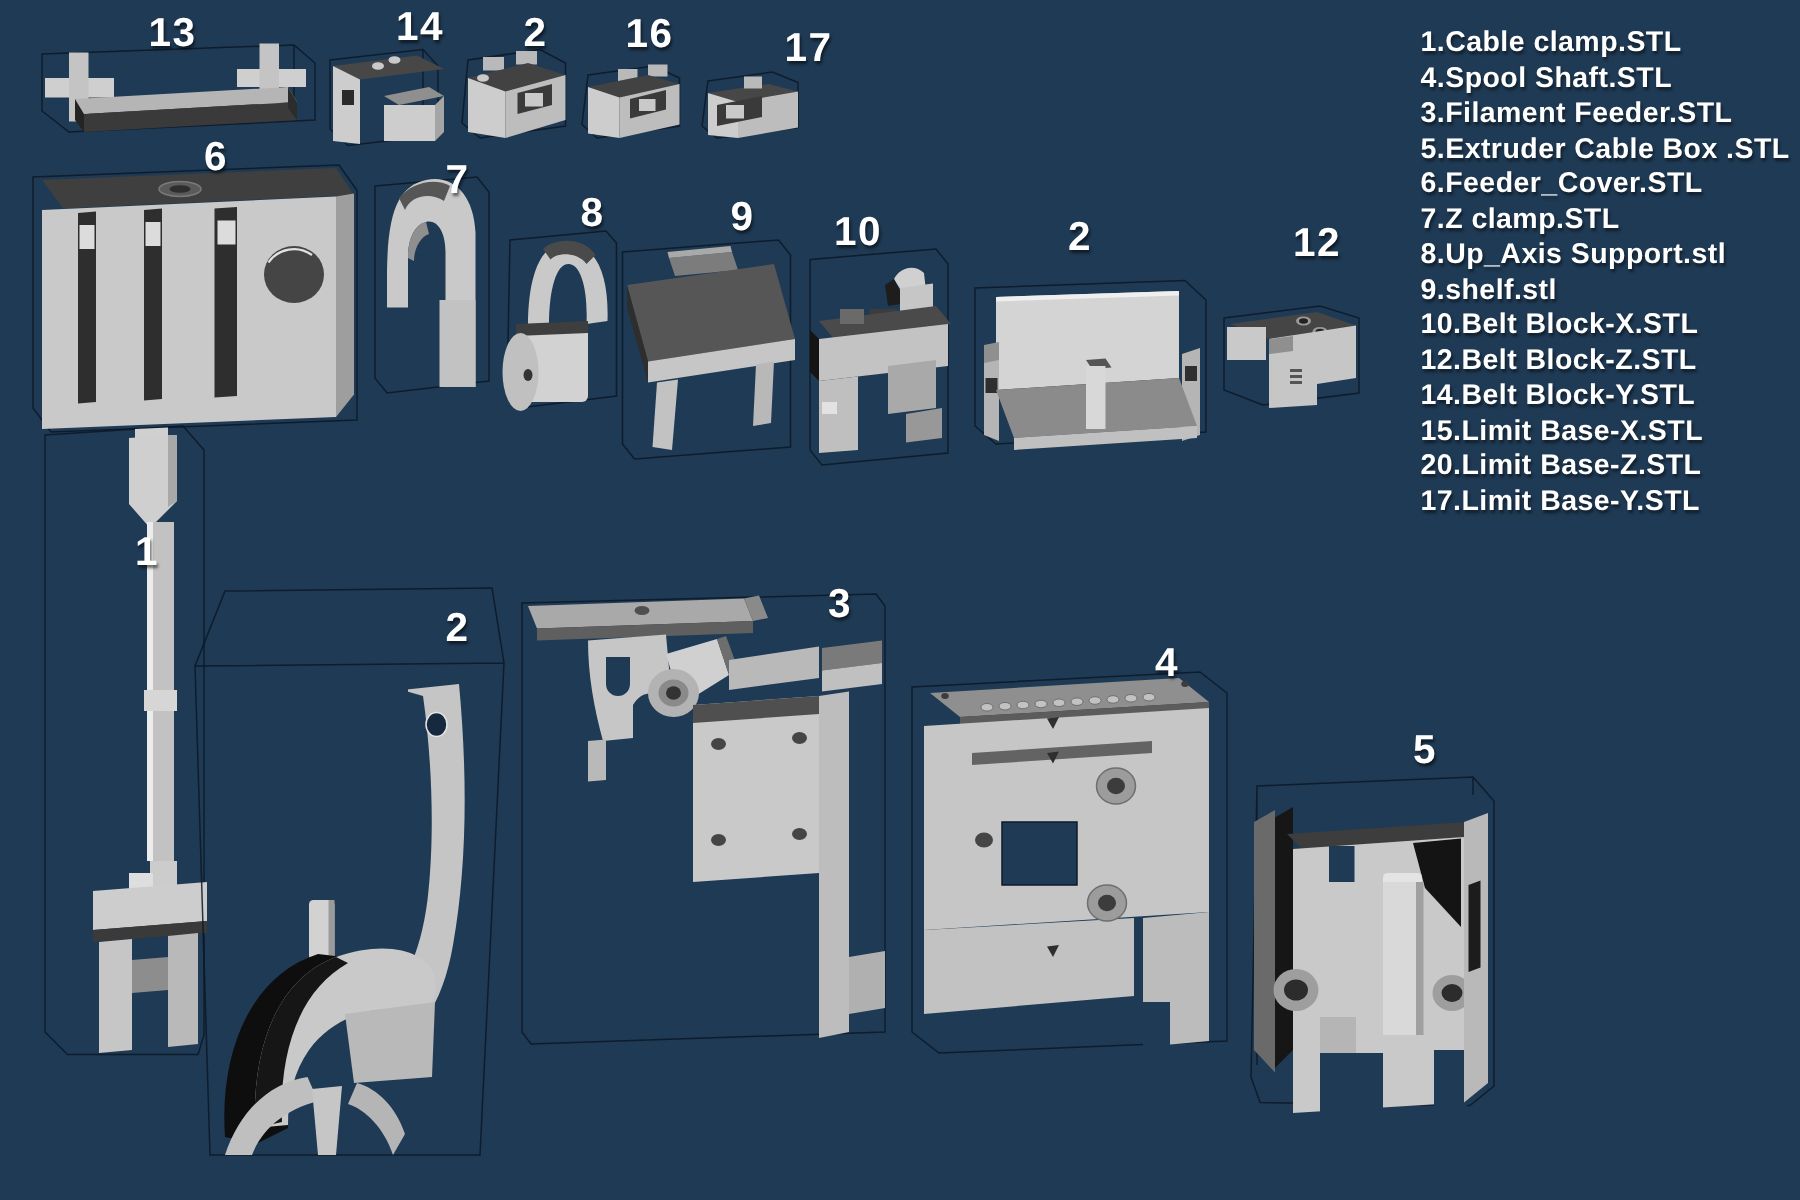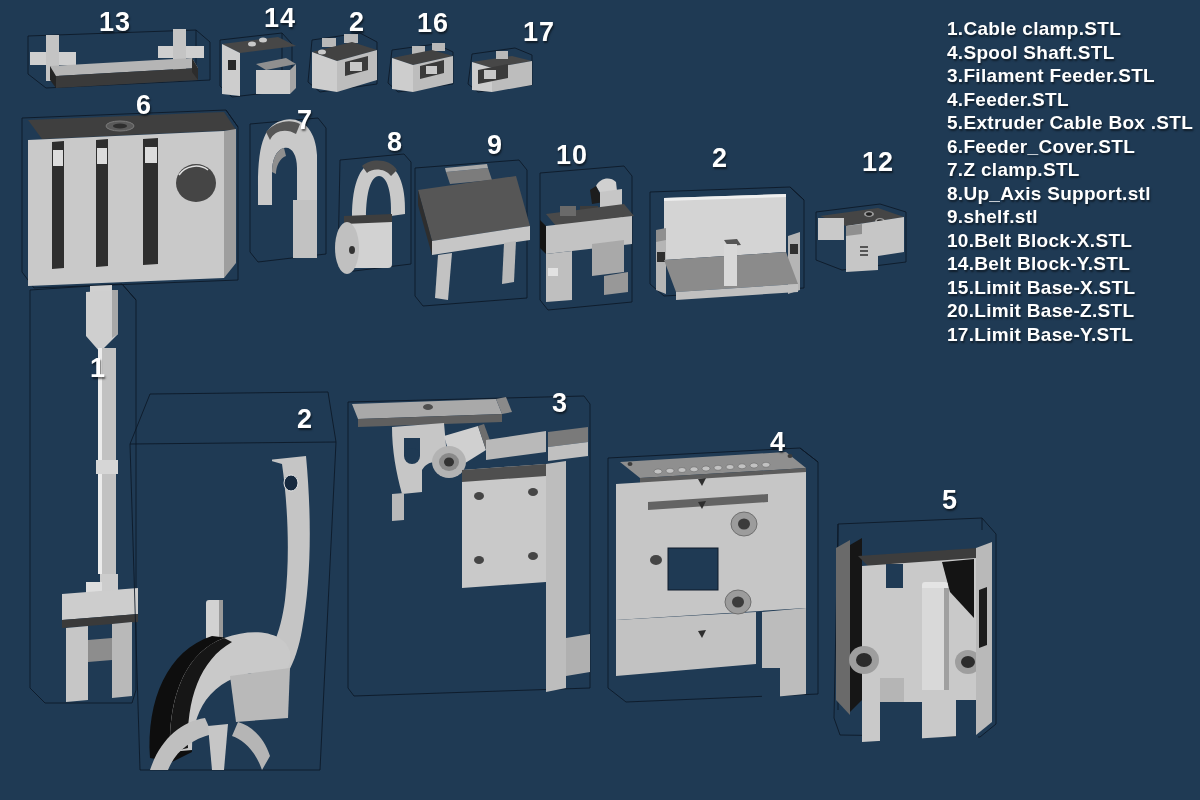--- a/index.html
+++ b/index.html
@@ -312,26 +312,26 @@
 <div class="part-num" style="left:115px;top:22px">13</div>
 <div class="part-num" style="left:280px;top:18px">14</div>
 <div class="part-num" style="left:357px;top:22px">2</div>
 <div class="part-num" style="left:433px;top:23px">16</div>
 <div class="part-num" style="left:539px;top:32px">17</div>
 
 <div class="file-list">
   <div class="file-item">1.Cable clamp.STL</div>
   <div class="file-item">4.Spool Shaft.STL</div>
   <div class="file-item">3.Filament Feeder.STL</div>
-  <div class="file-item">4.Feeder.STL</div>
   <div class="file-item">5.Extruder Cable Box .STL</div>
   <div class="file-item">6.Feeder_Cover.STL</div>
   <div class="file-item">7.Z clamp.STL</div>
   <div class="file-item">8.Up_Axis Support.stl</div>
   <div class="file-item">9.shelf.stl</div>
   <div class="file-item">10.Belt Block-X.STL</div>
+  <div class="file-item">12.Belt Block-Z.STL</div>
   <div class="file-item">14.Belt Block-Y.STL</div>
   <div class="file-item">15.Limit Base-X.STL</div>
   <div class="file-item">20.Limit Base-Z.STL</div>
   <div class="file-item">17.Limit Base-Y.STL</div>
 </div>
 
 </div>
 
 </body></html>

